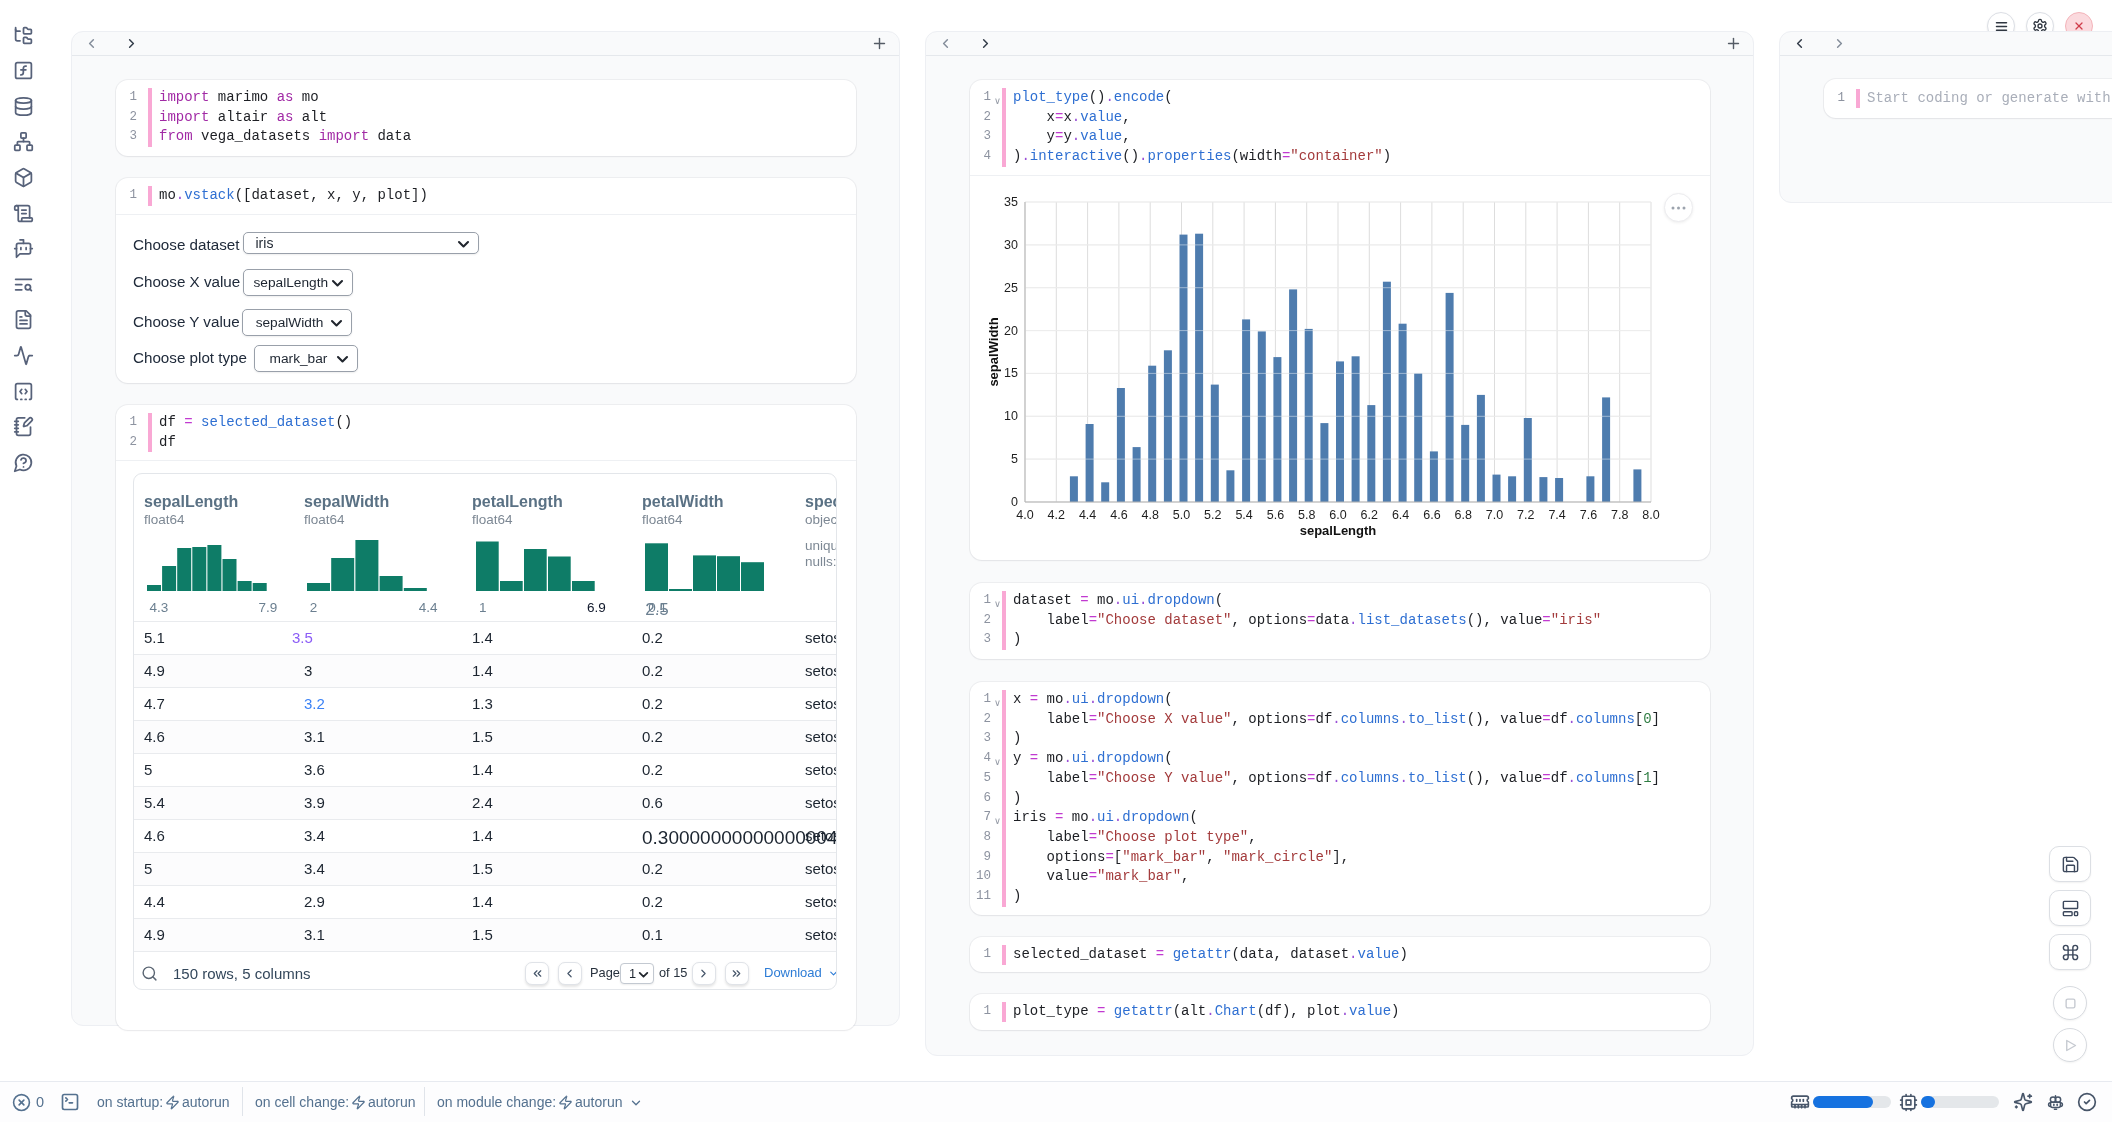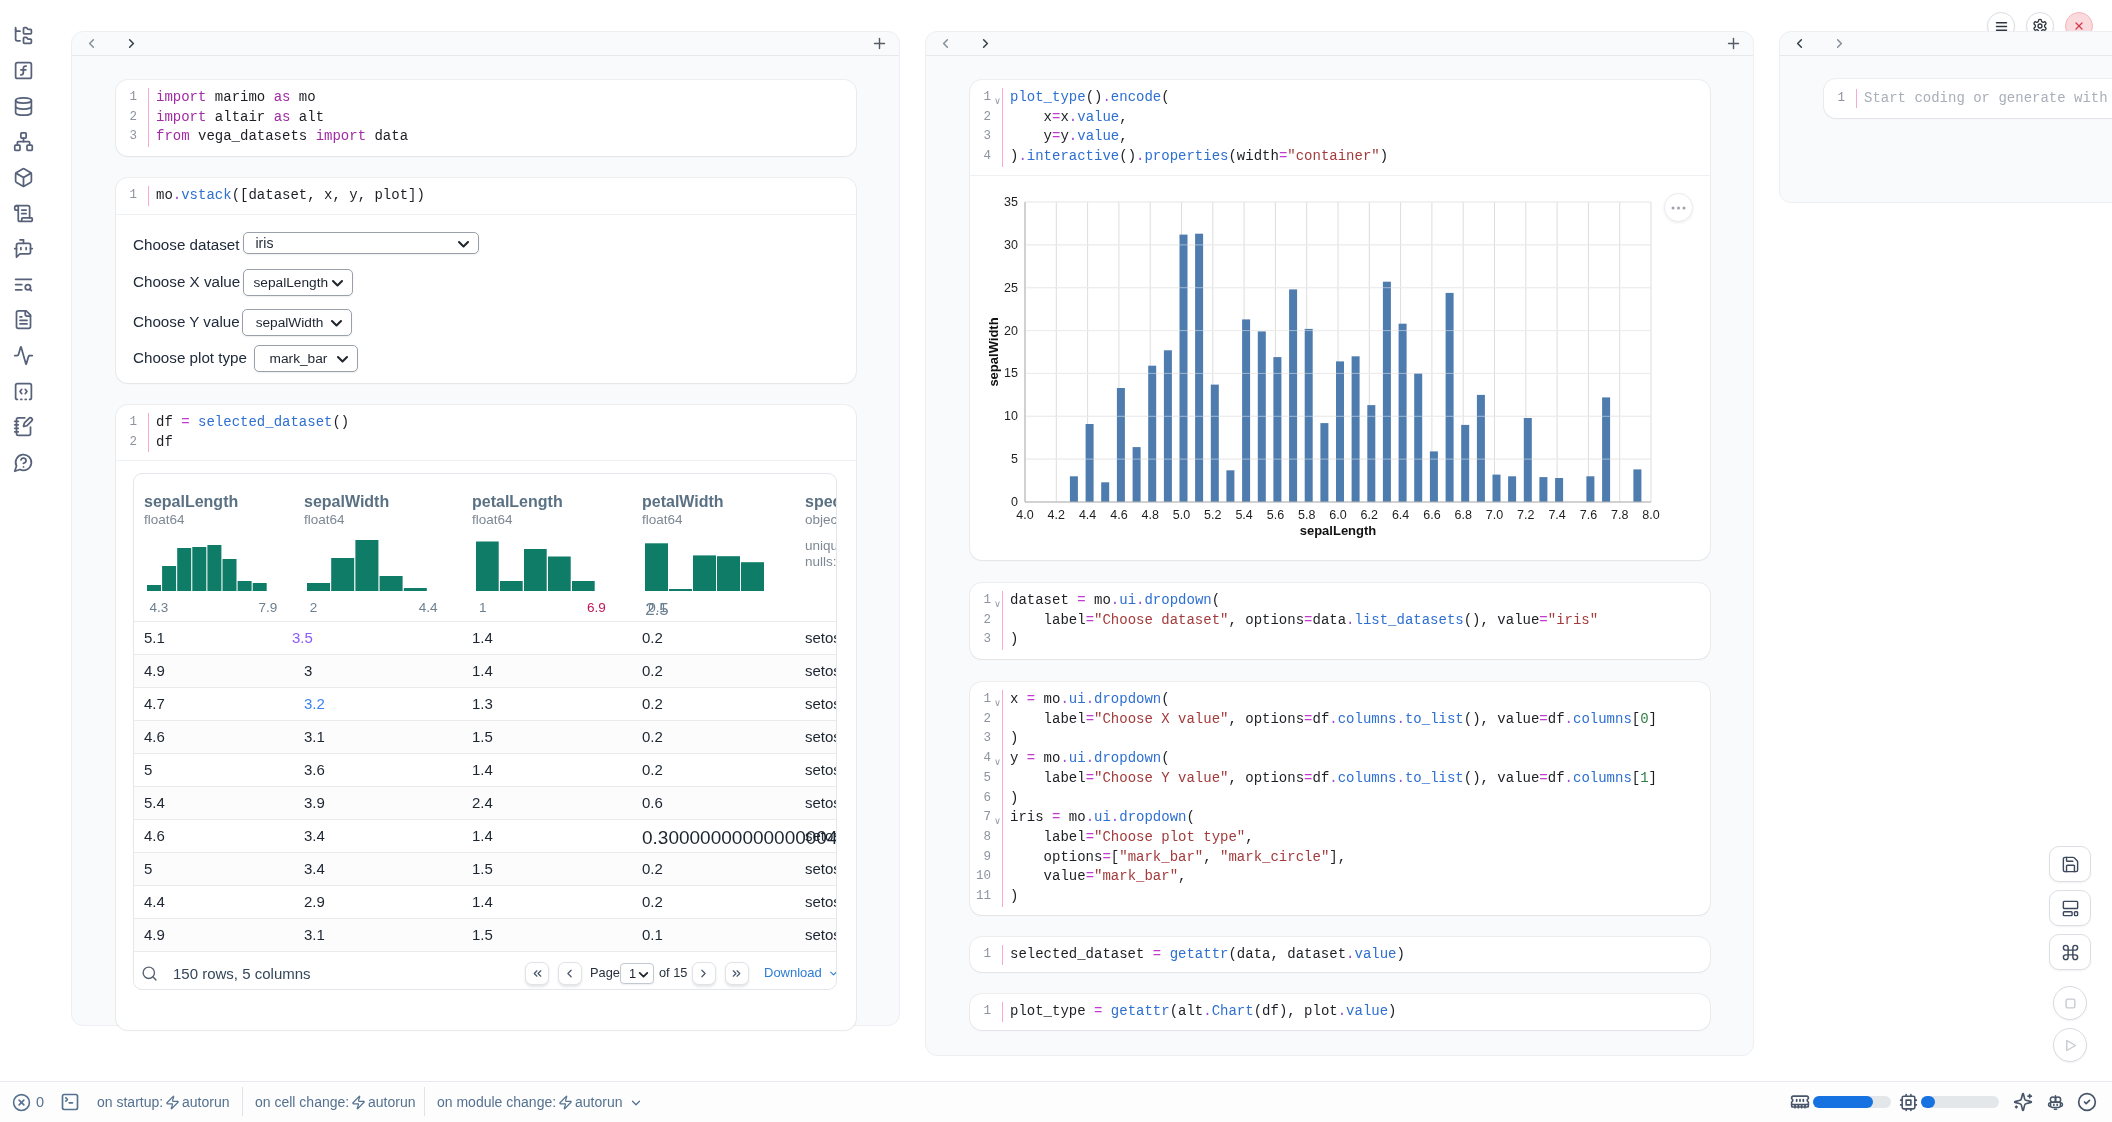--- a/index.html
+++ b/index.html
@@ -4,21 +4,21 @@
 html,body{width:2112px;height:1122px;background:#fff;font-family:"Liberation Sans",sans-serif;overflow:hidden}
 body{position:relative}
 .abs{position:absolute}
 .col{position:absolute;top:31px;background:#f9fafb;border:1px solid #edeff3;border-radius:12px}
 .colhead{height:24px;border-bottom:1px solid #e5e8ec;position:relative}
 .cell{position:absolute;background:#fff;border-radius:12px;box-shadow:0 0 0 1px rgba(30,41,59,.055),0 1px 2px rgba(30,41,59,.05)}
 .code{padding:8px 0}
 .cl{display:flex;line-height:19.7px;font-family:"Liberation Mono",monospace;font-size:14px;color:#1d1f24;white-space:pre}
 .g{width:32px;flex:0 0 32px;text-align:right;padding-right:11px;font-size:12.5px;color:#8d93a0;position:relative}
 .g i{position:absolute;left:24px;top:3px;font-style:normal;font-size:9.5px;color:#959ba6;font-family:"Liberation Sans",sans-serif}
-.cbody{border-left:1px solid #f9a8d4;padding-left:7px;flex:1}
+.cbody{border-left:4px solid #f9a8d4;padding-left:7px;flex:1}
 .k{color:#a12aa5}.f{color:#2e6fd2}.o{color:#c13ad0}.d{color:#9a4fd6}.s{color:#a33b3c}.n{color:#2f7d43}
 .divider{border-top:1px solid #eef0f3}
 .sel{position:absolute;background:#fff;border:1px solid #99a0aa;border-radius:5px;box-shadow:0 1px 2px rgba(0,0,0,.07);font-size:13.7px;color:#1d2530;display:flex;align-items:center}
 svg.lucide{position:absolute;fill:none;stroke-linecap:round;stroke-linejoin:round}
 .circbtn{position:absolute;border-radius:50%;background:#fff;display:flex;align-items:center;justify-content:center}
 </style></head><body>
 
 <svg class="lucide" style="left:12.5px;top:24.5px" width="21" height="21" viewBox="0 0 24 24" stroke="#57627a" stroke-width="2.0">
     <path d="M20 10a1 1 0 0 0 1-1V6a1 1 0 0 0-1-1h-2.5a1 1 0 0 1-.8-.4l-.9-1.2A1 1 0 0 0 15 3h-2a1 1 0 0 0-1 1v5a1 1 0 0 0 1 1Z"></path>
     <path d="M20 21a1 1 0 0 0 1-1v-3a1 1 0 0 0-1-1h-2.5a1 1 0 0 1-.8-.4l-.9-1.2a1 1 0 0 0-.8-.4h-2a1 1 0 0 0-1 1v5a1 1 0 0 0 1 1Z"></path>
@@ -232,21 +232,21 @@
 <div class="abs" style="left:175.8px;top:126px;font-size:13.5px;color:#6b7f90">2</div>
 <div class="abs" style="left:172.8px;top:126px;width:130.8px;text-align:right;font-size:13.5px;color:#6b7f90">4.4</div>
 <svg class="abs" style="left:342px;top:63px" width="120.7" height="54">
       <rect x="0" y="4.5" width="22.7" height="49.5" fill="#0e7c67"></rect>
       <rect x="24" y="44" width="22.7" height="10" fill="#0e7c67"></rect>
       <rect x="48" y="12" width="22.7" height="42" fill="#0e7c67"></rect>
       <rect x="72" y="19.5" width="22.7" height="34.5" fill="#0e7c67"></rect>
       <rect x="96" y="44" width="22.7" height="10" fill="#0e7c67"></rect>
     </svg>
 <div class="abs" style="left:345px;top:126px;font-size:13.5px;color:#6b7f90">1</div>
-<div class="abs" style="left:342px;top:126px;width:129.7px;text-align:right;font-size:13.5px;color:#be185d">6.9</div>
+<div class="abs" style="left:342px;top:126px;width:129.7px;text-align:right;font-size:13.5px;color:#0f172a">6.9</div>
 <svg class="abs" style="left:511.2px;top:63px" width="121" height="54">
       <rect x="0" y="6.3" width="23" height="47.7" fill="#0e7c67"></rect>
       <rect x="24" y="52" width="23" height="2" fill="#0e7c67"></rect>
       <rect x="48" y="18.4" width="23" height="35.6" fill="#0e7c67"></rect>
       <rect x="72" y="19.2" width="23" height="34.8" fill="#0e7c67"></rect>
       <rect x="96" y="25.2" width="23" height="28.8" fill="#0e7c67"></rect>
     </svg>
 <div class="abs" style="left:514.2px;top:126px;font-size:13.5px;color:#6b7f90">0.1</div>
 <div class="abs" style="left:511.2px;top:126px;width:130px;font-size:17px;color:#6b7f90">2.5</div>
 <div class="abs" style="left:0;top:147px;width:704px;height:33px;background:#fff;border-top:1px solid #e9ebee"></div>

